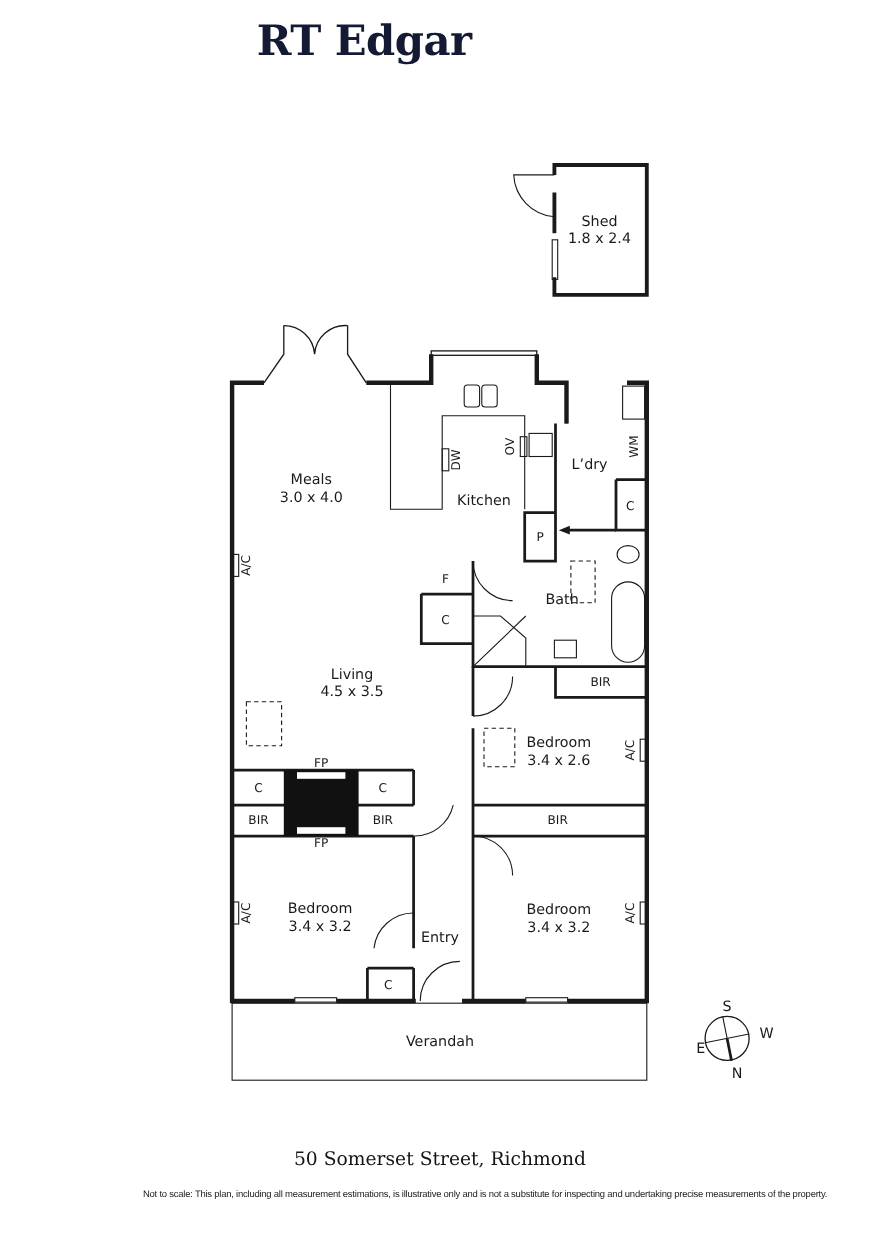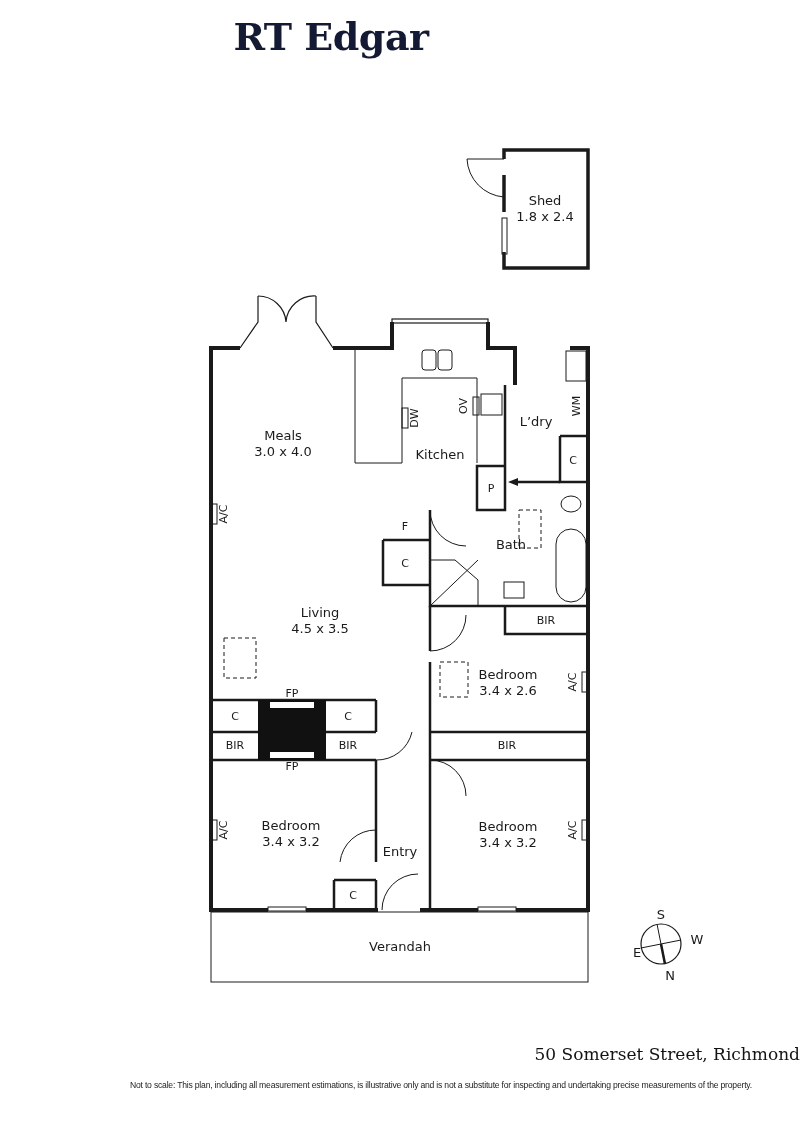--- a/index.html
+++ b/index.html
@@ -1,21 +1,21 @@
 <!DOCTYPE html>
 <html><head>
 <meta charset="utf-8">
 <style>
   html, body { margin:0; padding:0; background:#ffffff; }
   body { width:800px; height:1132px; position:relative; overflow:hidden; font-family:"DejaVu Sans", sans-serif; color:#1a1a1a; }
   .brand { position:absolute; top:14px; left:0; width:662px; text-align:center; font-family:"DejaVu Serif", serif; font-weight:bold; font-size:38px; color:#141a33; letter-spacing:-0.5px; }
   svg.plan { position:absolute; left:0; top:0; }
   .lbl { font-family:"DejaVu Sans", sans-serif; font-size:13px; fill:#1a1a1a; }
   .sm { font-size:11px; }
-  .address { position:absolute; top:1044px; left:0; width:800px; text-align:right; font-family:"DejaVu Serif", serif; font-size:17px; color:#141414; }
+  .address { position:absolute; top:1044px; left:0; width:800px; text-align:center; font-family:"DejaVu Serif", serif; font-size:17px; color:#141414; }
   .disclaimer { position:absolute; top:1080px; left:0; width:800px; text-align:center; font-family:"Liberation Sans", sans-serif; font-size:8.6px; color:#222; letter-spacing:-0.2px;padding-left:41px; }
 </style>
 </head>
 <body>
 
 <div class="brand">RT Edgar</div>
 
 <svg class="plan" width="800" height="1132" viewBox="0 0 800 1132">
   <g fill="none" stroke="#1a1a1a">
 

